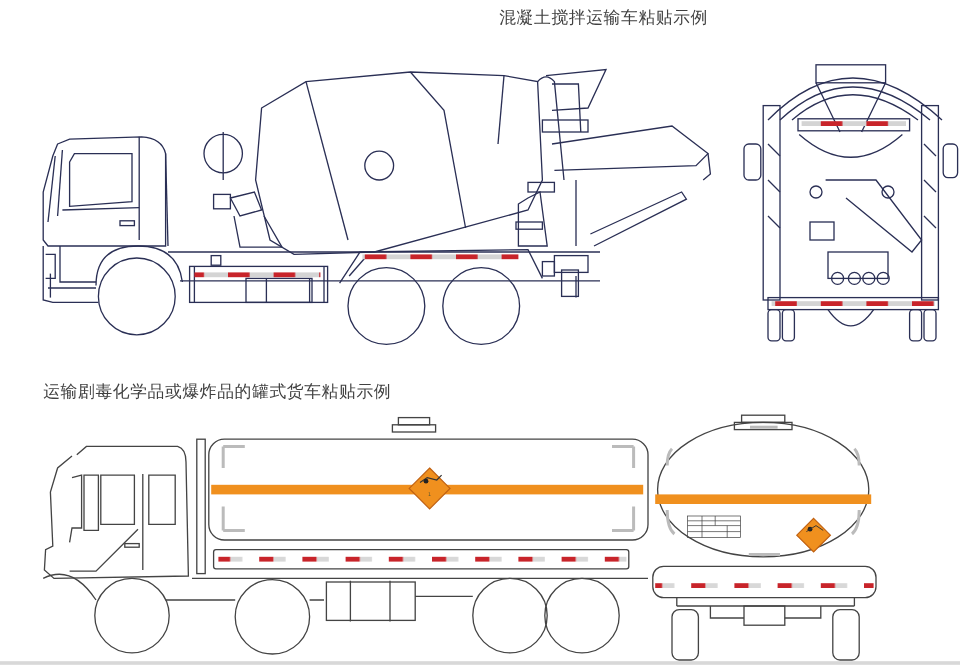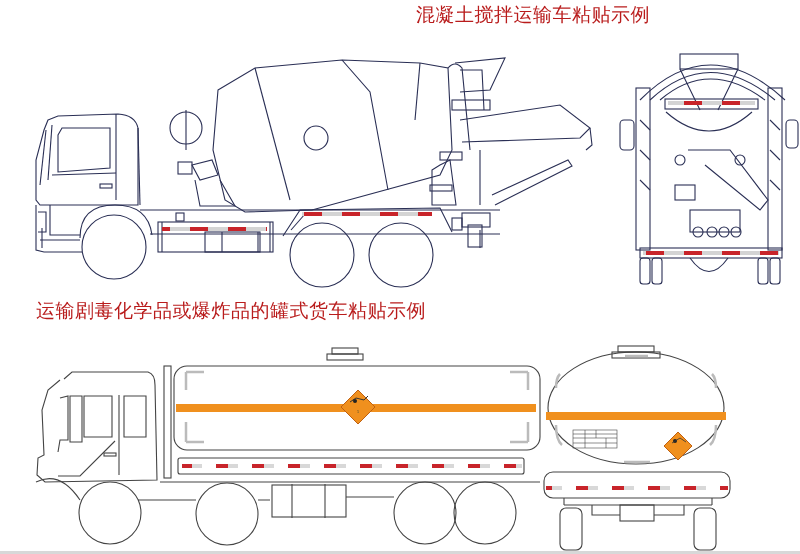--- a/index.html
+++ b/index.html
@@ -1,19 +1,19 @@
 <!DOCTYPE html>
 <html><head>
 <meta charset="utf-8">
 <style>
   html, body { margin: 0; padding: 0; background: #ffffff; }
   body { width: 800px; height: 554px; position: relative; overflow: hidden; font-family: "DejaVu Sans", "Liberation Sans", sans-serif; }
-  .caption { position: absolute; color: #b91c1c; font-size: 19px; line-height: 22px; white-space: nowrap; letter-spacing: 0.5px; font-family: Liberation Serif, serif; }
+  .caption { position: absolute; color: #404040; font-size: 14px; line-height: 22px; white-space: nowrap; letter-spacing: 0.5px; }
   #title-mixer { left: 416px; top: 4px; }
-  #title-tanker { left: 36px; top: 300px; }
+  #title-tanker { left: 36px; top: 316px; }
   svg.drawing { position: absolute; left: 0; top: 0; }
   .bottom-rule { position: absolute; left: 0; top: 551px; width: 800px; height: 3px; background: #d8d8d8; }
 </style>
 </head>
 <body>
 
 <div class="caption" id="title-mixer">混凝土搅拌运输车粘贴示例</div>
 <div class="caption" id="title-tanker">运输剧毒化学品或爆炸品的罐式货车粘贴示例</div>
 
 <svg class="drawing" width="800" height="554" viewBox="0 0 800 554">

